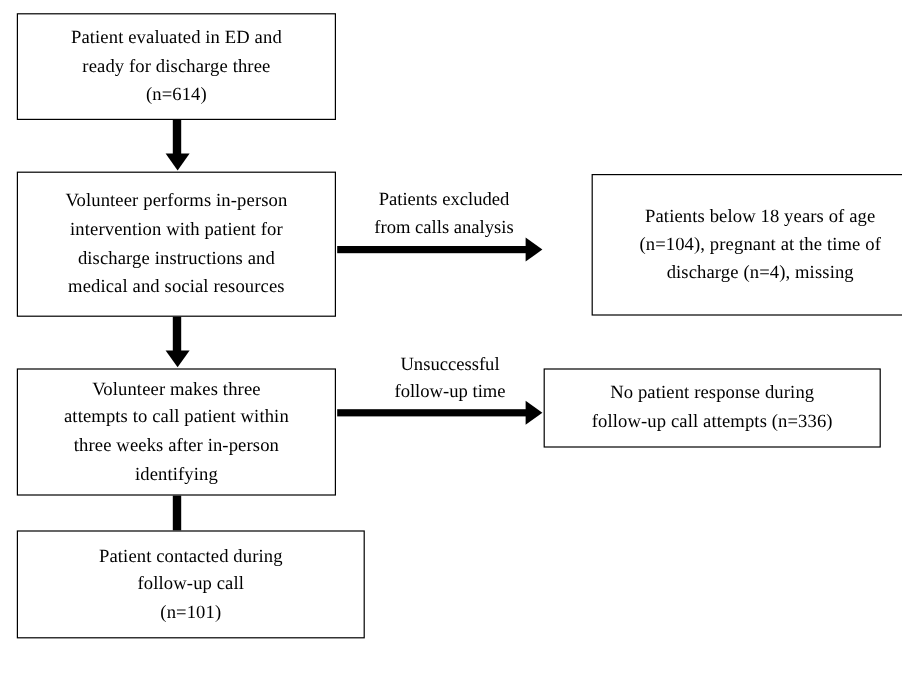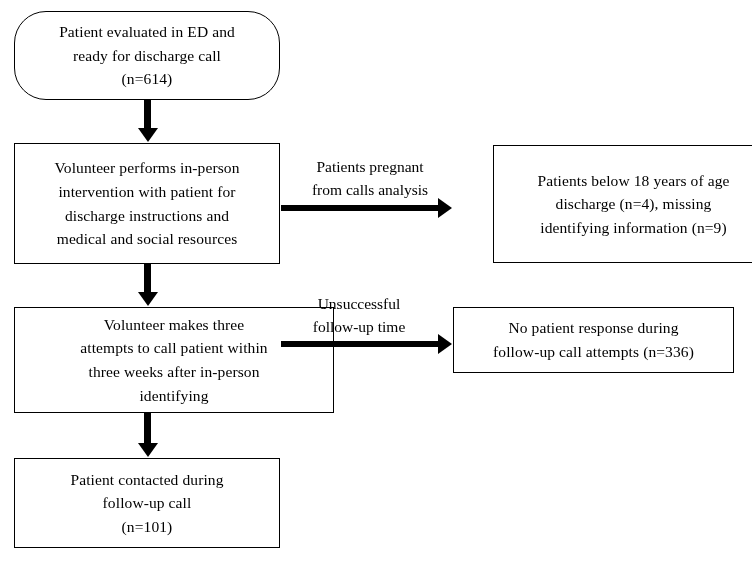--- a/index.html
+++ b/index.html
@@ -30,24 +30,24 @@
     text-align: center;
     font-size: 15.5px;
     line-height: 1.52;
     letter-spacing: 0.1px;
   }
   .node .line {
     display: block;
     white-space: nowrap;
   }
   
-  #node-enrollment { left: 14px;  top: 11px;  width: 266px; height: 89px; border-radius: 32px; }
+  #node-enrollment { left: 14px;  top: 11px;  width: 266px; height: 89px; }
   #node-intervention { left: 14px; top: 143px; width: 266px; height: 121px; }
-  #node-callattempts { left: 14px; top: 307px; width: 320px; height: 106px; }
-  #node-contacted   { left: 14px;  top: 458px; width: 266px; height: 90px; }
+  #node-callattempts { left: 14px; top: 307px; width: 266px; height: 106px; }
+  #node-contacted   { left: 14px;  top: 442px; width: 290px; height: 90px; }
   
   #node-excluded  { left: 453px; top: 145px; width: 281px; height: 118px; margin-left: 40px; }
   #node-noresponse{ left: 453px; top: 307px; width: 281px; height: 66px; }
 
   
   .v-arrow {
     position: absolute;
     width: 7px;
     background: #000000;
   }
@@ -88,54 +88,54 @@
 
   
   .edge-label {
     position: absolute;
     text-align: center;
     font-size: 15.5px;
     line-height: 1.5;
     white-space: nowrap;
   }
   #label-excluded { left: 295px; top: 155px; width: 150px; }
-  #label-unsuccessful { left: 284px; top: 292px; width: 150px; }
+  #label-unsuccessful { left: 300px; top: 292px; width: 150px; }
   .edge-label .line { display: block; }
 </style>
 </head>
 <body>
 
 <div id="flowchart">
 
   <div class="node" id="node-enrollment">
     <span class="line">Patient evaluated in ED and</span>
-    <span class="line">ready for discharge call</span>
+    <span class="line">ready for discharge three</span>
     <span class="line">(n=614)</span>
   </div>
 
   <div class="v-arrow" id="arrow-enrollment-to-intervention"></div>
 
   <div class="node" id="node-intervention">
     <span class="line">Volunteer performs in-person</span>
     <span class="line">intervention with patient for</span>
     <span class="line">discharge instructions and</span>
     <span class="line">medical and social resources</span>
   </div>
 
   <div class="edge-label" id="label-excluded">
-    <span class="line">Patients pregnant</span>
+    <span class="line">Patients excluded</span>
     <span class="line">from calls analysis</span>
   </div>
 
   <div class="h-arrow" id="arrow-intervention-to-excluded"></div>
 
   <div class="node" id="node-excluded">
     <span class="line">Patients below 18 years of age</span>
+    <span class="line">(n=104), pregnant at the time of</span>
     <span class="line">discharge (n=4), missing</span>
-    <span class="line">identifying information (n=9)</span>
   </div>
 
   <div class="v-arrow" id="arrow-intervention-to-callattempts"></div>
 
   <div class="node" id="node-callattempts">
     <span class="line">Volunteer makes three</span>
     <span class="line">attempts to call patient within</span>
     <span class="line">three weeks after in-person</span>
     <span class="line">identifying</span>
   </div>

